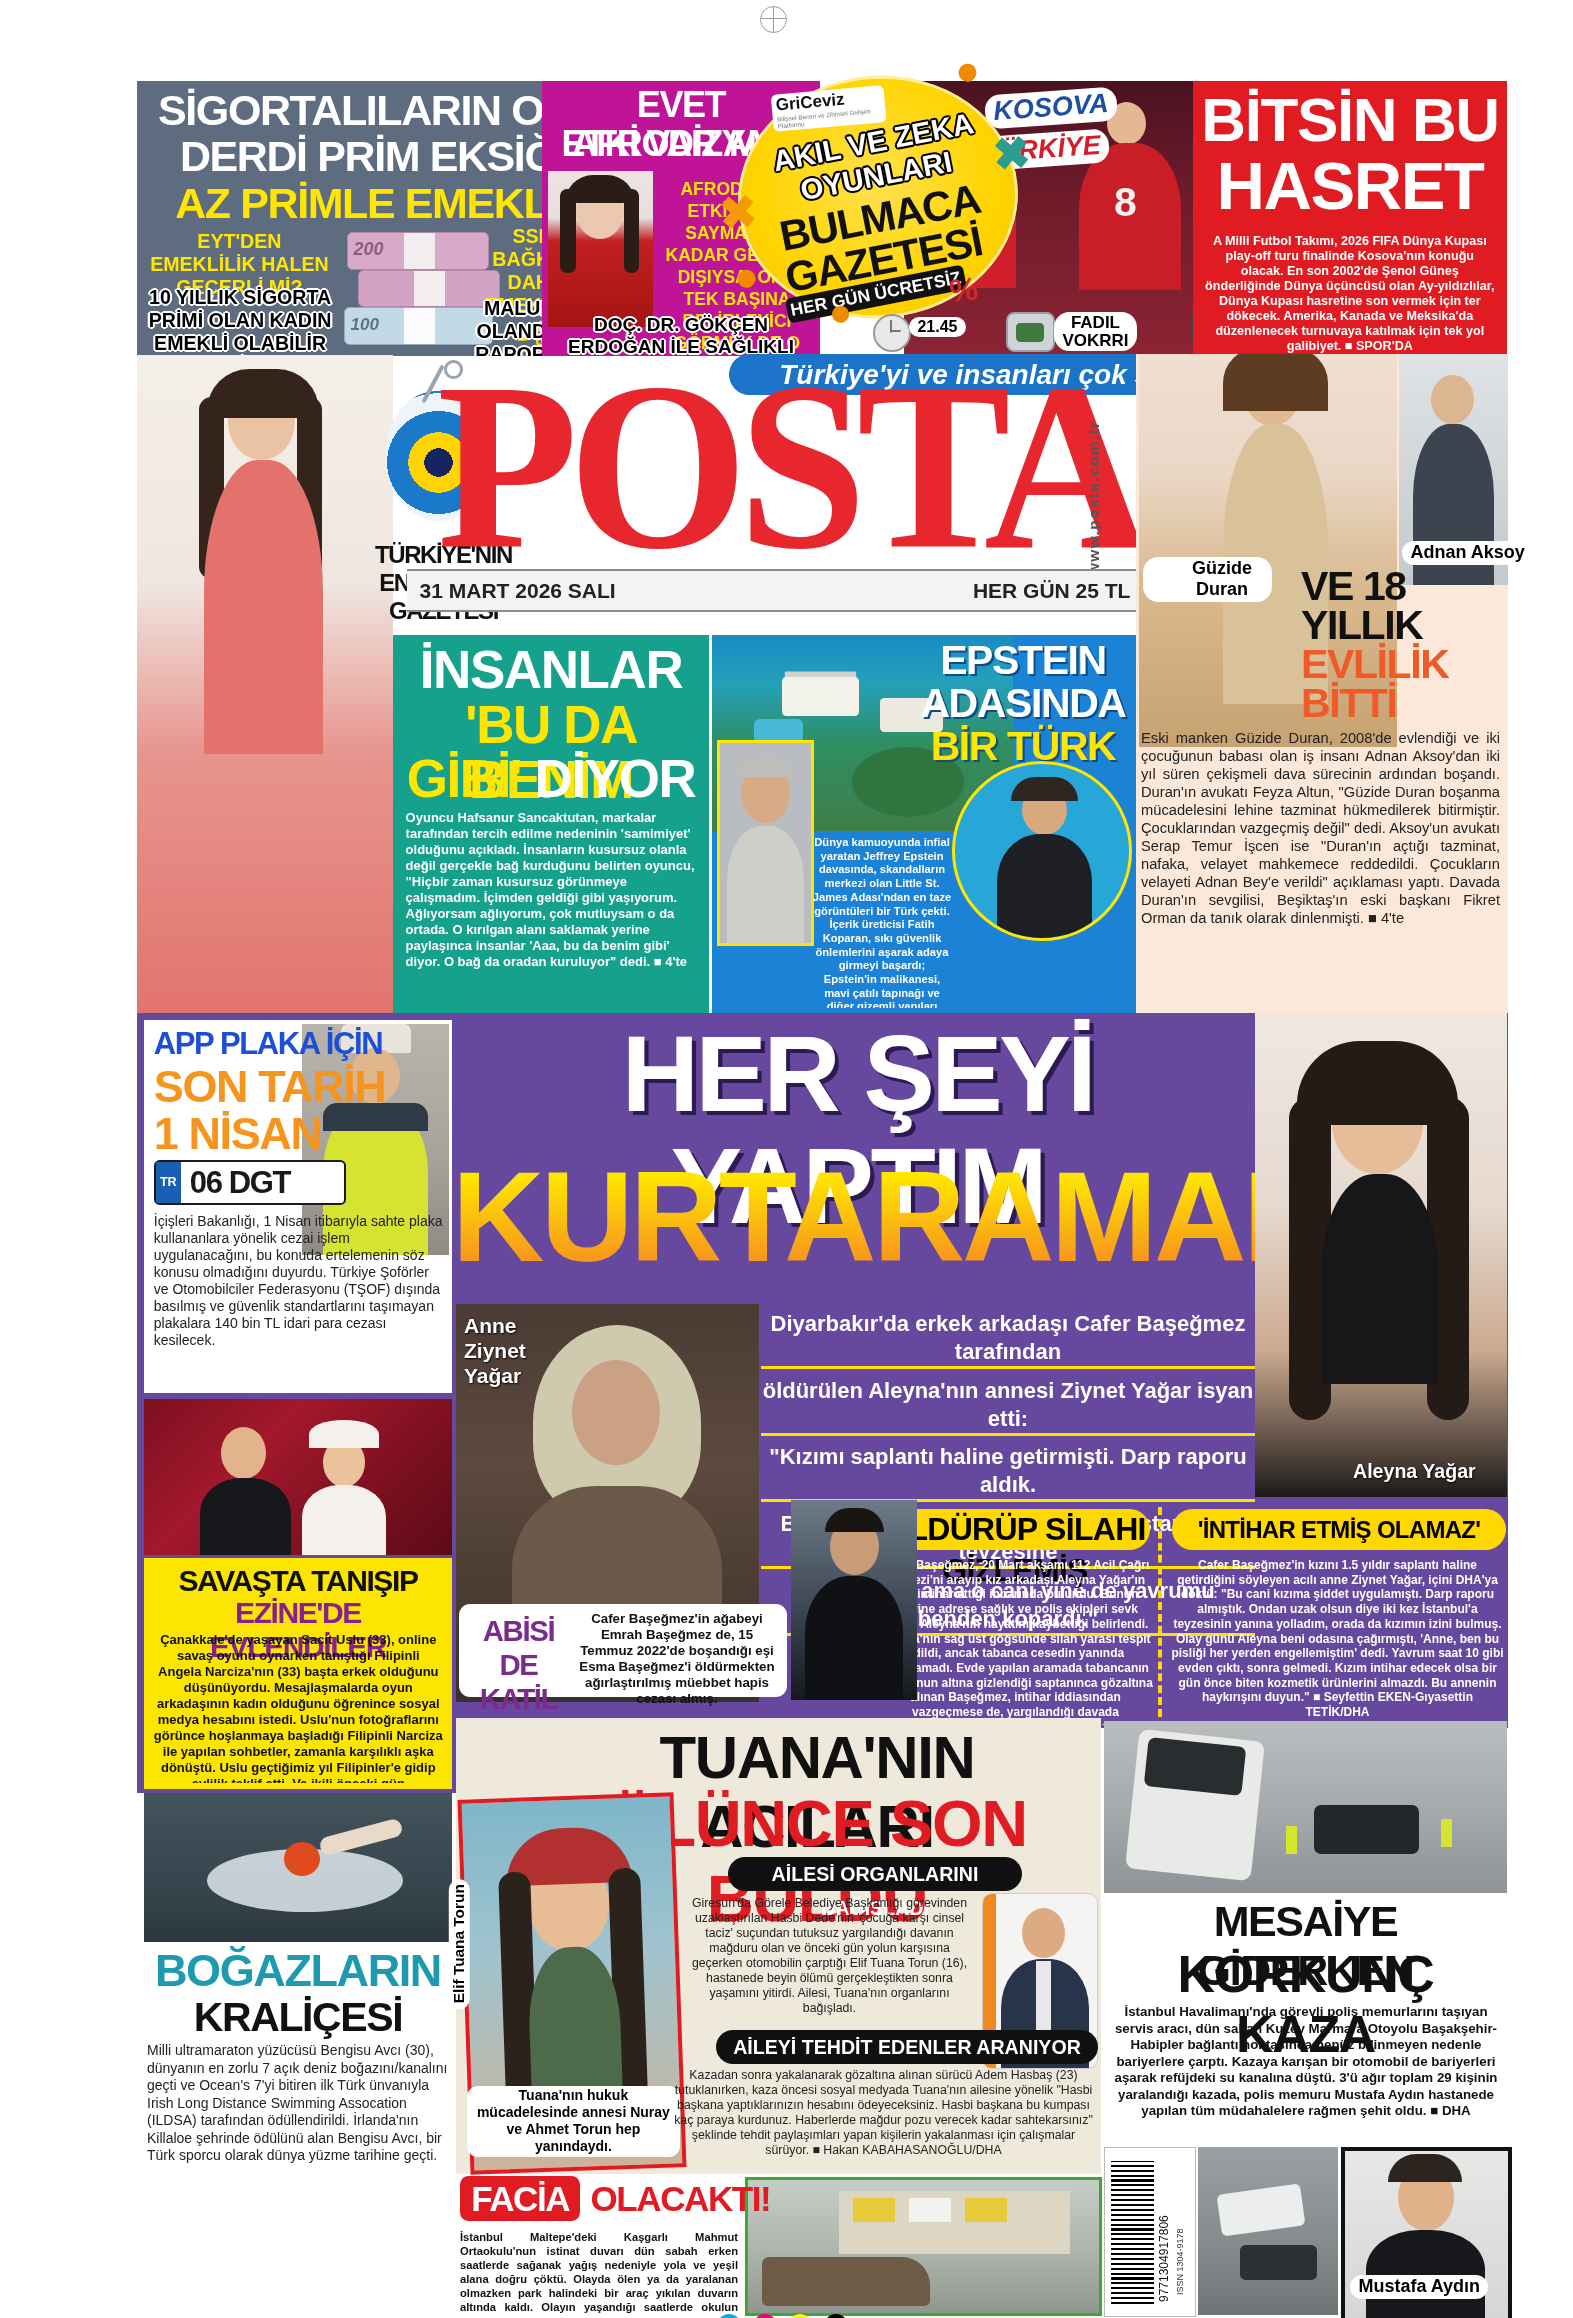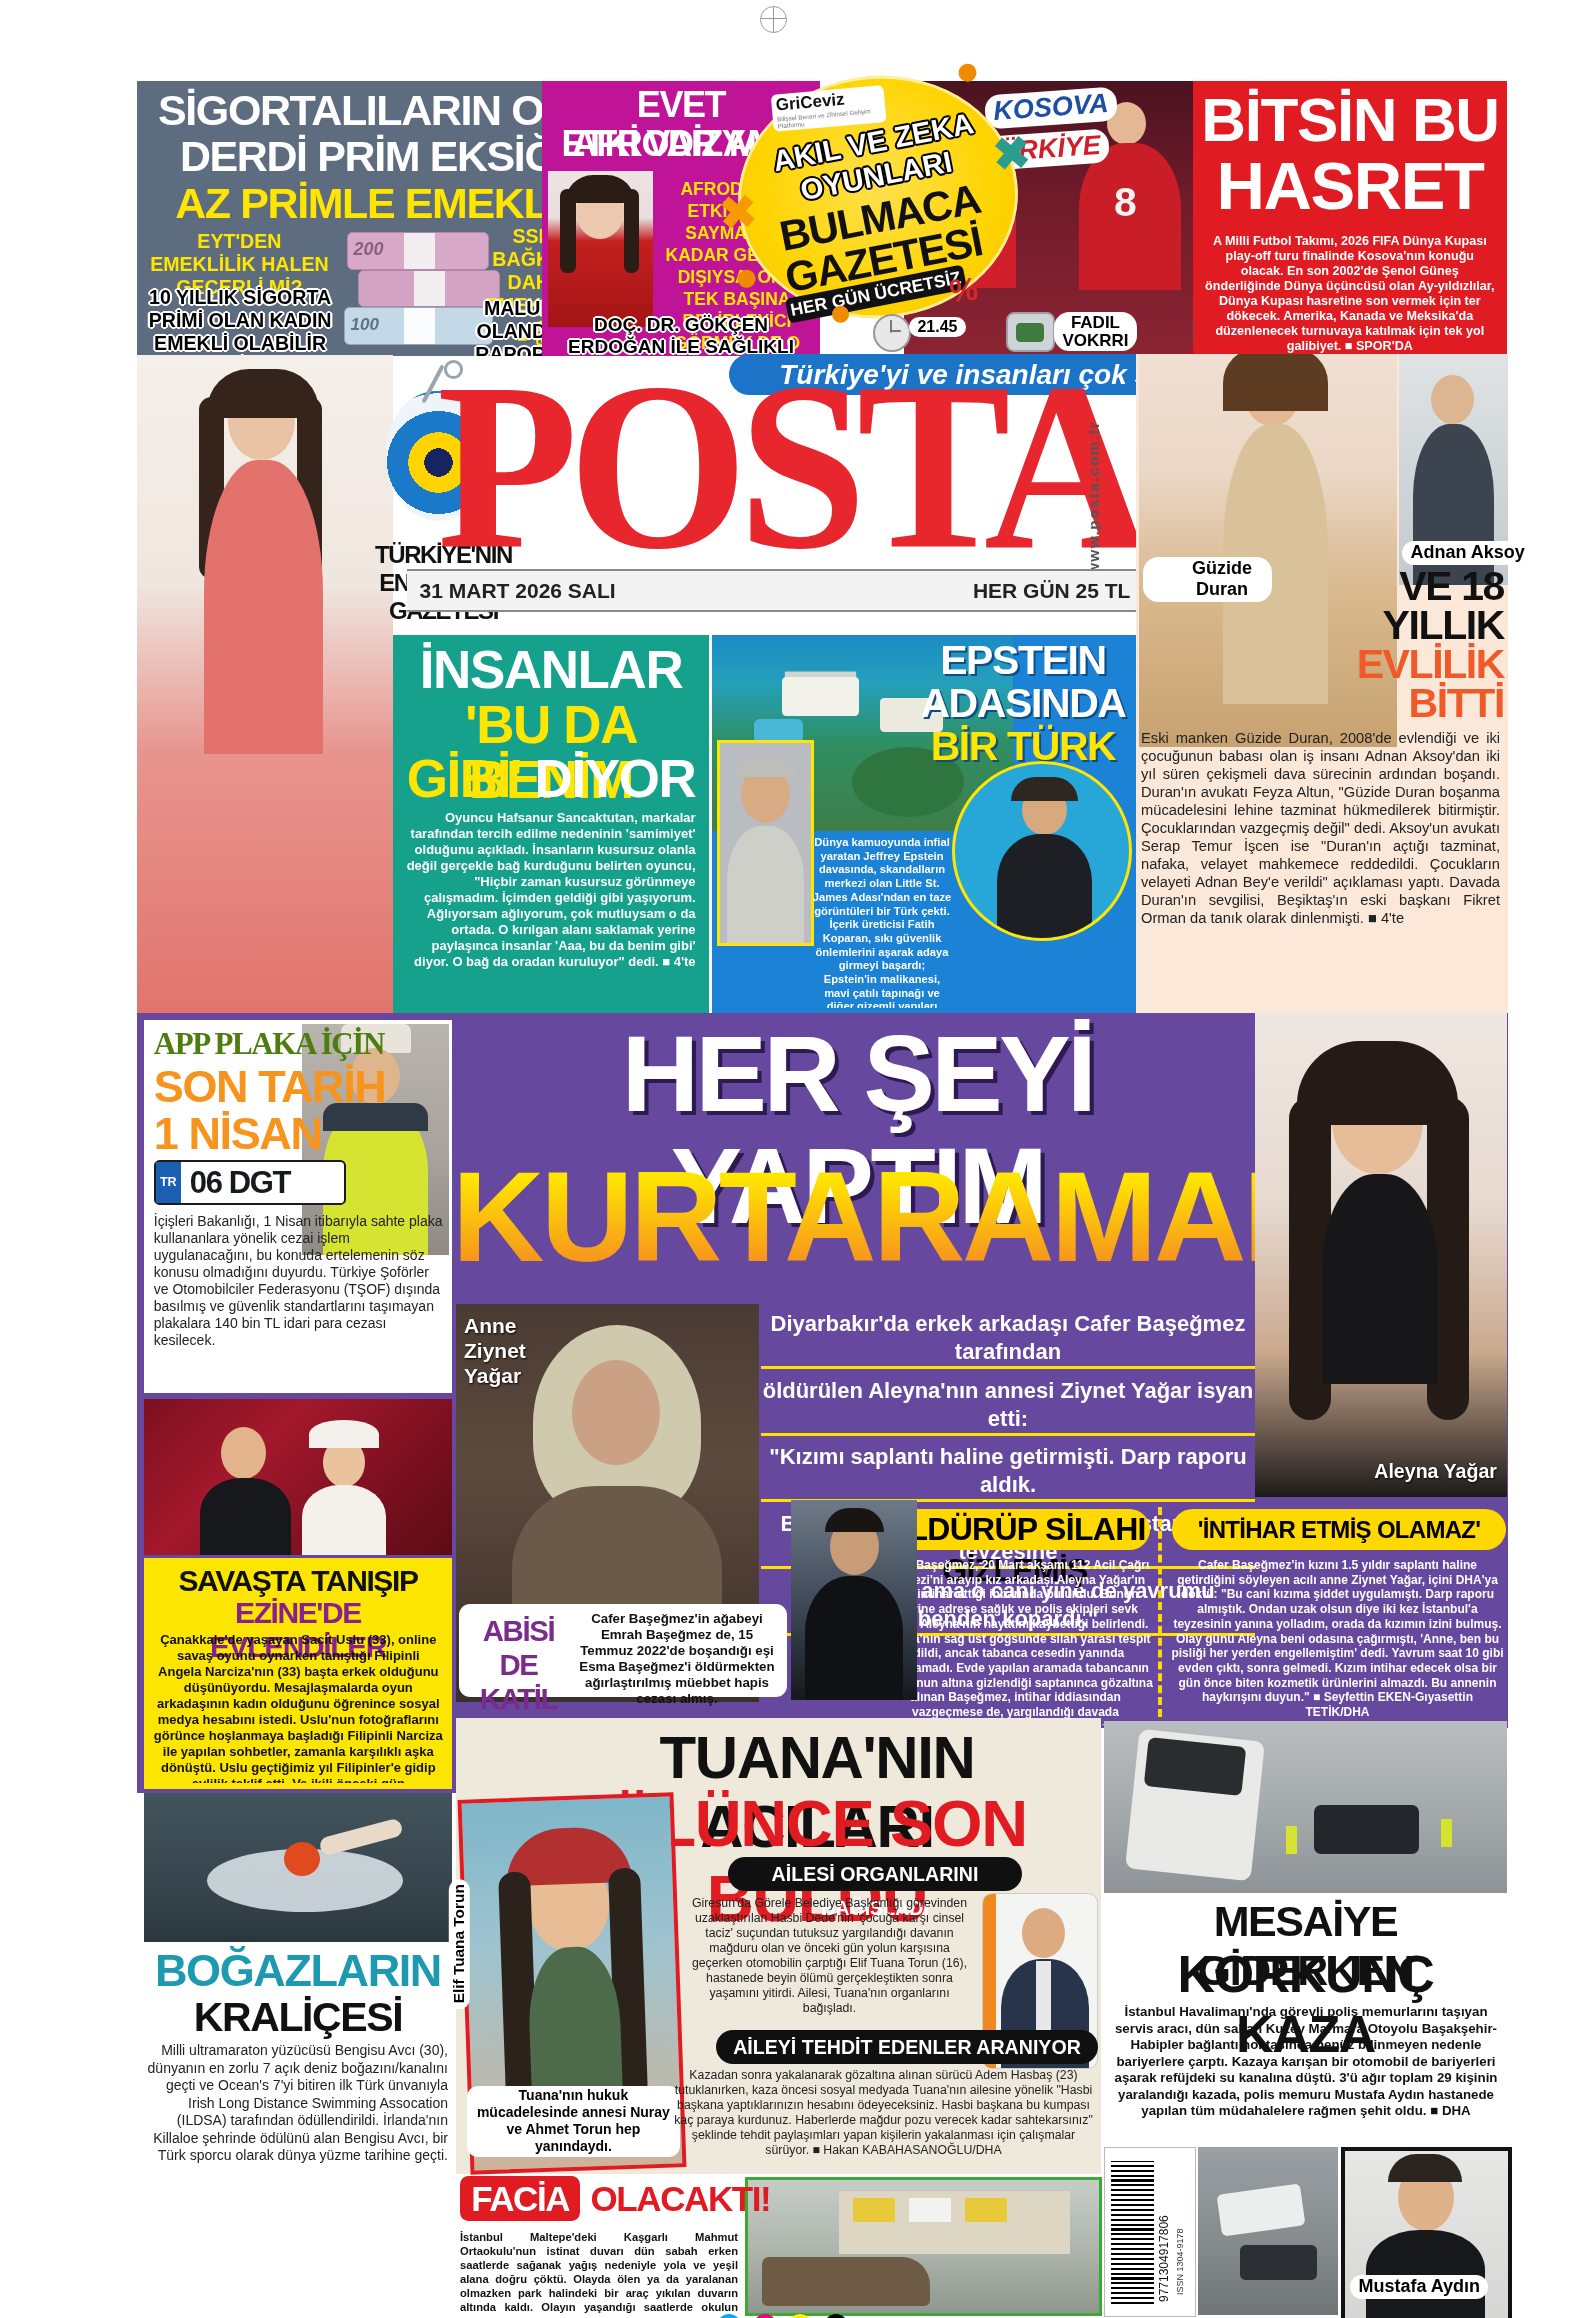--- a/index.html
+++ b/index.html
@@ -2,21 +2,21 @@
 <html style="font-size:11.2px"><head>
 <meta charset="utf-8">
 <style>
   html,body{margin:0;padding:0;background:#e9e9e9;}
   #paper{position:relative;width:1573px;height:2319px;background:#fff;margin:0 auto;
          font-family:"Liberation Sans",sans-serif;overflow:hidden;}
   .abs{position:absolute;}
   .b{font-weight:bold;}
   .hv{font-weight:bold;letter-spacing:-1.4px;}
   .ctr{text-align:center;}
-  .rt{text-align:right;}
+  .rt{text-align:left;}
   .jst{text-align:justify;}
   .clip{overflow:hidden;}
   .outline-w{text-shadow:-2.1px 0 #fff,2.1px 0 #fff,0 -2.1px #fff,0 2.1px #fff,-1.4px -1.4px #fff,1.4px 1.4px #fff,-1.4px 1.4px #fff,1.4px -1.4px #fff;}
   .outline-k{text-shadow:-2.1px 0 #000,2.1px 0 #000,0 -2.1px #000,0 2.1px #000,-1.4px -1.4px #000,1.4px 1.4px #000,-1.4px 1.4px #000,1.4px -1.4px #000;}
   .lbl{background:#fff;border-radius:15.4px;padding:1.4px 8.4px;font-weight:bold;color:#000;display:inline-block;}
   .photo{position:absolute;overflow:hidden;}
   .head{position:absolute;border-radius:50%;}
   .torso{position:absolute;border-radius:45% 45% 0 0;}
   .bubbleY{background:#ffd800;border-radius:24px;color:#000;font-weight:bold;}
   .bubbleK{background:#101010;border-radius:18px;color:#fff;font-weight:bold;margin-left:37px;}
@@ -217,21 +217,21 @@
   <div class="abs" style="left:137px;top:1013px;width:1371px;height:715px;background:#67489f;"></div>
   <div class="abs" style="left:137px;top:1728px;width:326px;height:65px;background:#67489f;"></div>
 
   <div class="abs clip" style="left:144px;top:1020px;width:308px;height:373px;background:#fff;">
     <div class="photo" style="left:158px;top:3.5px;width:147px;height:231px;background:linear-gradient(180deg,#b9b4ad 0%,#a8a49d 55%,#8f8b84 100%);">
       <div class="abs" style="left:39px;top:0;width:70px;height:29.4px;background:#e8e4dc;border-radius:7px 7px 2.8px 2.8px;"></div>
       <div class="head" style="left:48px;top:24px;width:50px;height:56px;background:#dfb58c;"></div>
       <div class="torso" style="left:21px;top:79px;width:105px;height:154px;background:#d6e431;"></div>
       <div class="abs" style="left:21px;top:79px;width:105px;height:28px;background:#2e3a46;border-radius:14px 14px 0 0;"></div>
     </div>
-    <div class="abs hv" style="left:9.8px;top:5.6px;font-size:31px;color:#4d7c0f;font-family:Liberation Serif, serif;">APP PLAKA İÇİN</div>
+    <div class="abs hv" style="left:9.8px;top:5.6px;font-size:31px;color:#1d4ed8;">APP PLAKA İÇİN</div>
     <div class="abs hv" style="left:9.8px;top:41px;font-size:45px;color:#f7941d;">SON TARİH</div>
     <div class="abs hv" style="left:9.8px;top:88px;font-size:45px;color:#f7941d;">1 NİSAN</div>
     <div class="abs" style="left:9.8px;top:140px;width:188px;height:41px;background:#fff;border:2.8px solid #1b1b1b;border-radius:5.6px;">
       <div class="abs ctr" style="left:0;top:0;width:25px;height:41px;background:#1b5fb4;color:#fff;font-size:12.6px;line-height:41px;font-weight:bold;">TR</div>
       <div class="abs hv" style="left:34px;top:2.8px;font-size:31px;color:#16191d;">06 DGT</div>
     </div>
     <div class="abs clip" style="left:9.8px;top:193px;width:291px;height:172px;font-size:14px;line-height:17px;color:#222;">İçişleri Bakanlığı, 1 Nisan itibarıyla sahte plaka kullananlara yönelik cezai işlem uygulanacağını, bu konuda ertelemenin söz konusu olmadığını duyurdu. Türkiye Şoförler ve Otomobilciler Federasyonu (TŞOF) dışında basılmış ve güvenlik standartlarını taşımayan plakalara 140 bin TL idari para cezası kesilecek.</div>
   </div>
 
   <div class="abs hv ctr" style="left:456px;top:1018px;width:803px;font-size:107px;line-height:112px;color:#fff;letter-spacing:-3.5px;text-shadow:4.2px 4.2px 0 #2e1a52;">HER ŞEYİ YAPTIM</div>

